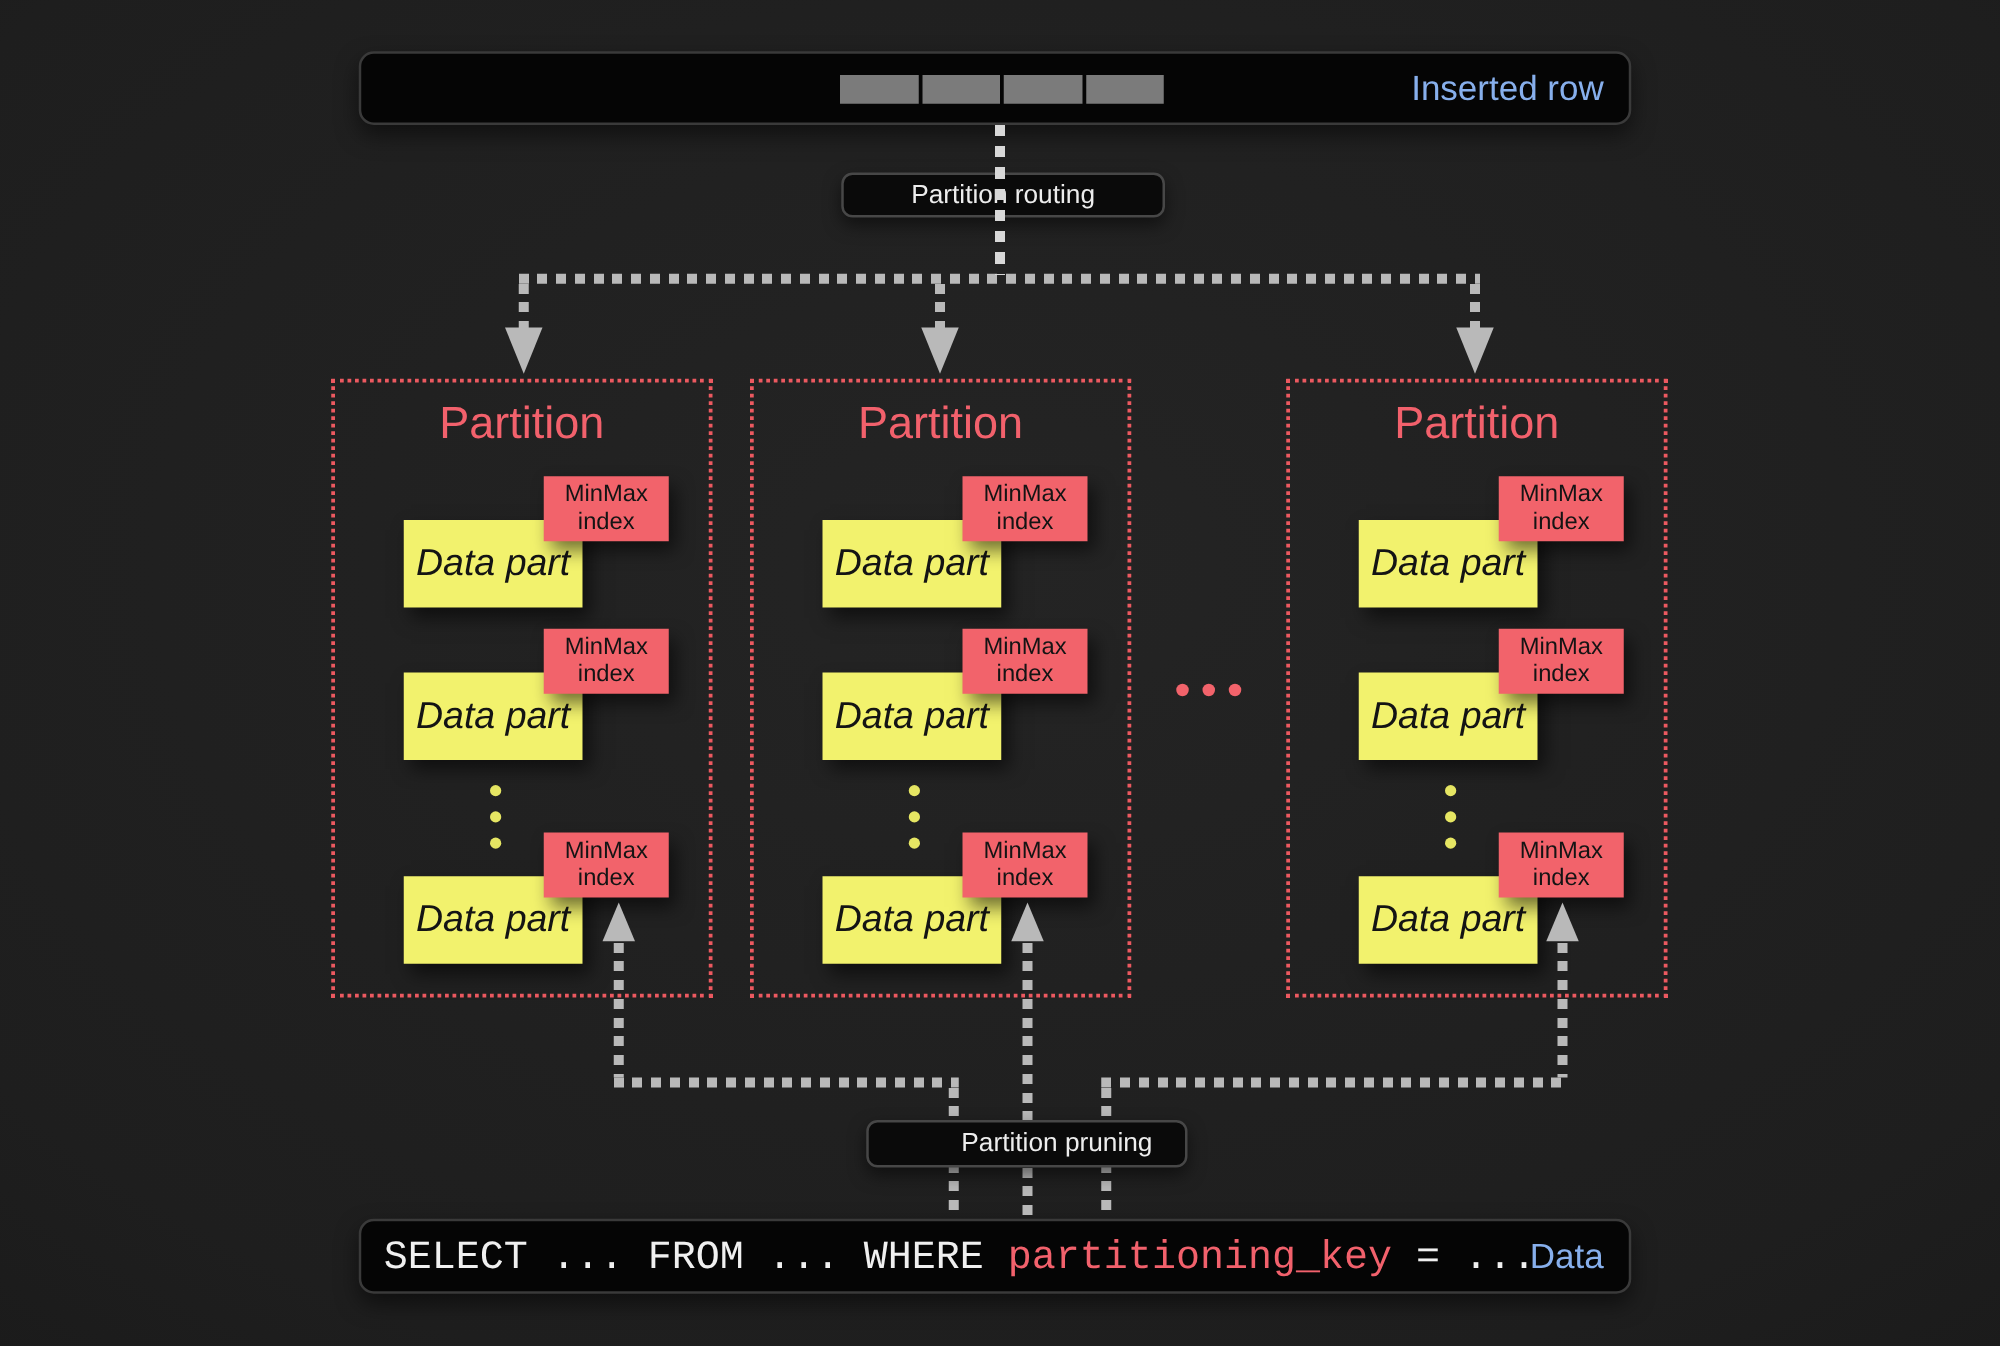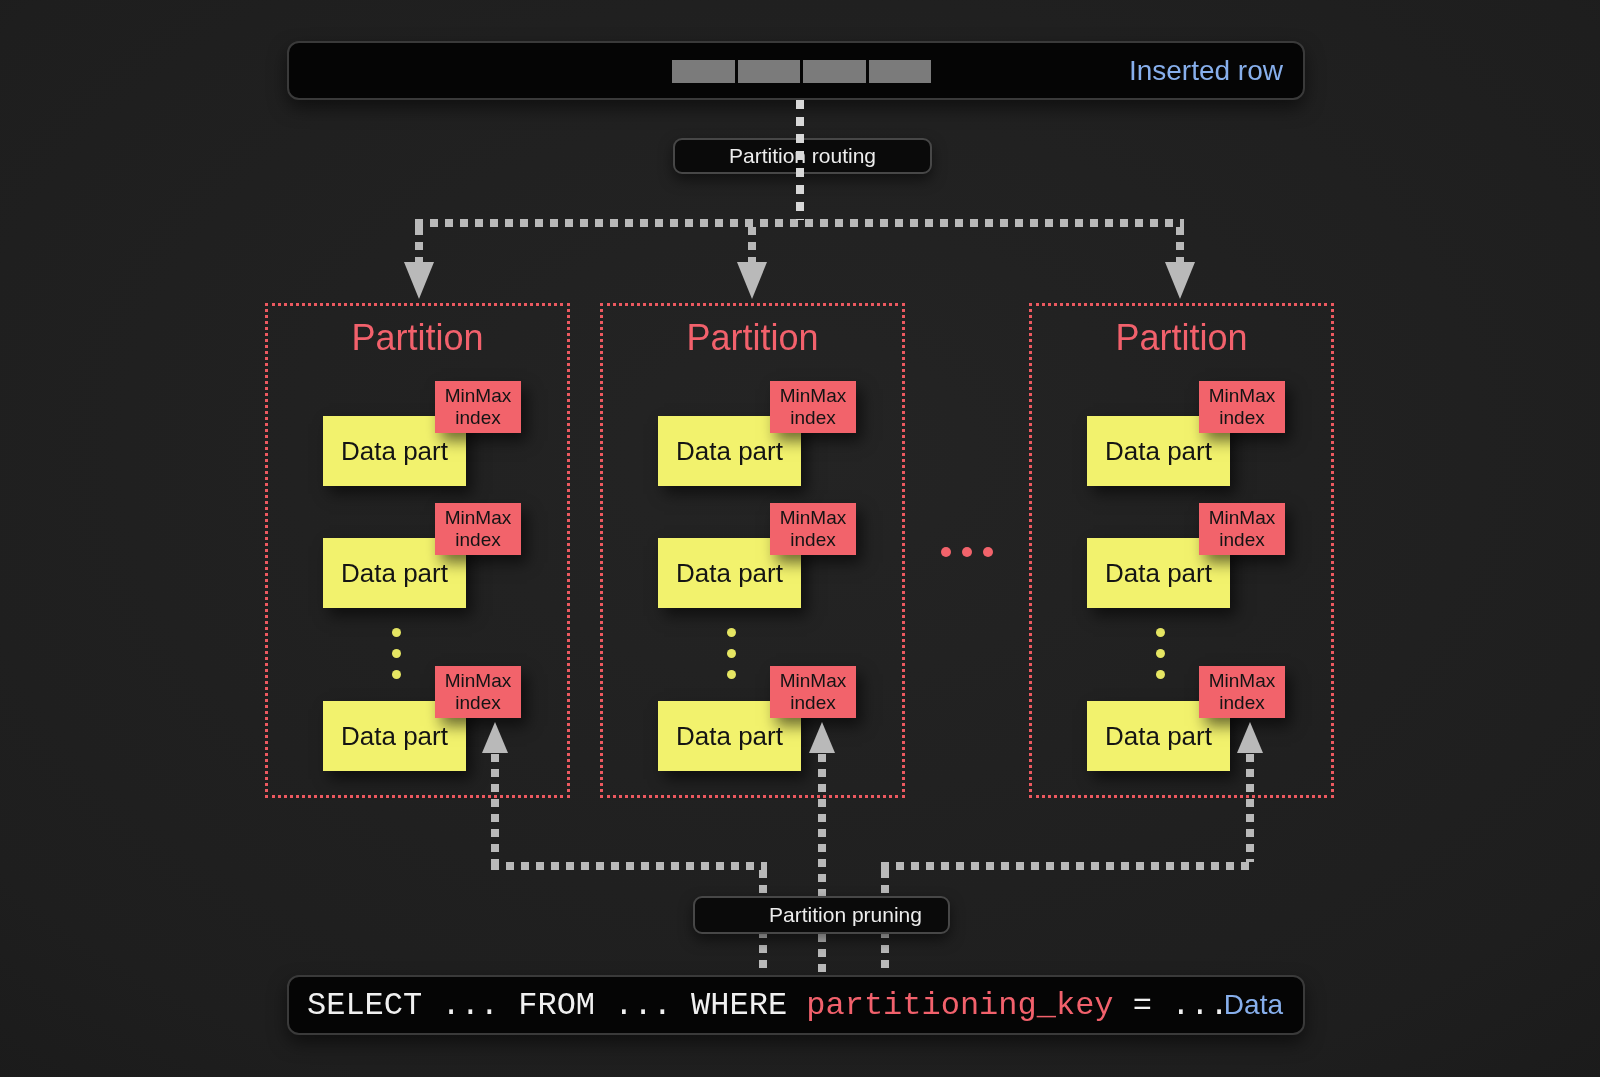--- a/index.html
+++ b/index.html
@@ -51,30 +51,31 @@
   .partition{
     position:absolute; top:303px; width:305px; height:495px; box-sizing:border-box;
     border:3px dotted var(--accent-red-border,#ec5960); z-index:2;
   }
   .p0{ left:265px; } .p1{ left:600px; } .p2{ left:1029px; }
   .partition-title{
     position:absolute; top:11px; left:0; width:100%; text-align:center;
     color:var(--accent-red,#f2616c); font-size:36px;
   }
   .mm-tag{
-    position:absolute; left:167px; width:86px; height:52px; z-index:2;
+    position:absolute; left:167px; width:100px; height:52px; z-index:2;
     background:var(--tag-red,#f2636b); color:#141414; font-size:19px; line-height:1.16;
     display:flex; align-items:center; justify-content:center; text-align:center;
     box-shadow:6px 8px 14px rgba(0,0,0,.55);
   }
   .dp-box{
     position:absolute; left:55px; width:143px; height:70px; z-index:1;
-    background:var(--part-yellow,#f2f26d); color:#141414; font-size:26px;
+    background:var(--part-yellow,#f2f26d); color:#141414; font-size:30px;
     display:flex; align-items:center; justify-content:center; white-space:nowrap;
     box-shadow:6px 8px 14px rgba(0,0,0,.55);
+    font-style:italic;
   }
   .g0 .mm-tag{ top:75px; }  .g0 .dp-box{ top:110px; }
   .g1 .mm-tag{ top:197px; } .g1 .dp-box{ top:232px; }
   .g2 .mm-tag{ top:360px; } .g2 .dp-box{ top:395px; }
   .vdots{ position:absolute; left:124px; top:322px; display:flex; flex-direction:column; gap:12px; }
   .vdots span{ width:9px; height:9px; border-radius:50%; background:var(--dot-yellow,#e6e663); }
   .hdots{ position:absolute; left:941px; top:547px; display:flex; gap:11px; z-index:2; }
   .hdots span{ width:10px; height:10px; border-radius:50%; background:var(--tag-red,#f2636b); }
   
   .sql{

